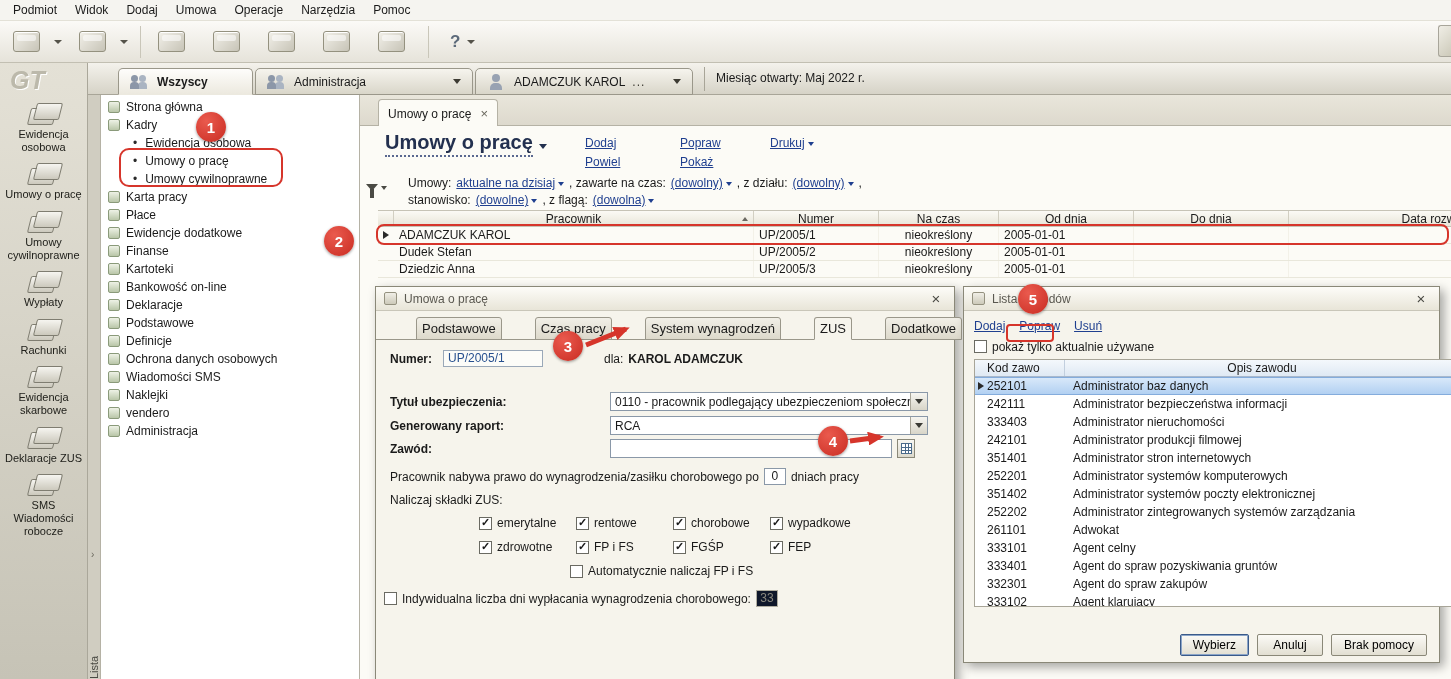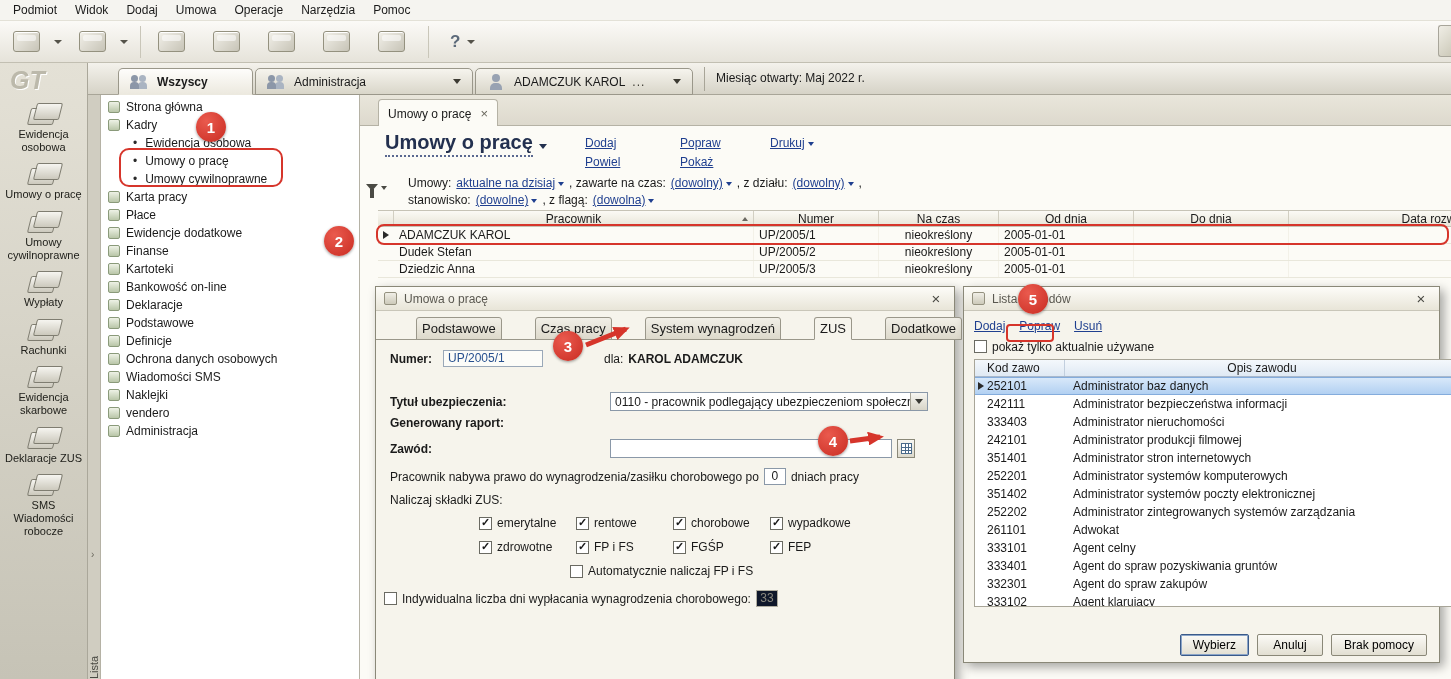--- a/index.html
+++ b/index.html
@@ -539,20 +539,24 @@
       </div>
       <div class="crow" style="top:52px">
         <span class="blabel">Tytuł ubezpieczenia:</span>
         <span class="combo w314">
           <span class="combo-text">0110 - pracownik podlegający ubezpieczeniom społecznym i u</span>
           <span class="cbtn"></span>
         </span>
       </div>
       <div class="crow" style="top:76px">
         <span class="blabel">Generowany raport:</span>
+        <span class="combo w314">
+          <span class="combo-text">RCA</span>
+          <span class="cbtn"></span>
+        </span>
       </div>
       <div class="crow" style="top:99px">
         <span class="blabel">Zawód:</span>
         <span class="tinput"></span>
         <span class="gridbtn">
             <span class="grid-ico"></span>
           </span>
       </div>
       <div class="crow" style="top:128px">
         <span>Pracownik nabywa prawo do wynagrodzenia/zasiłku chorobowego po</span>

